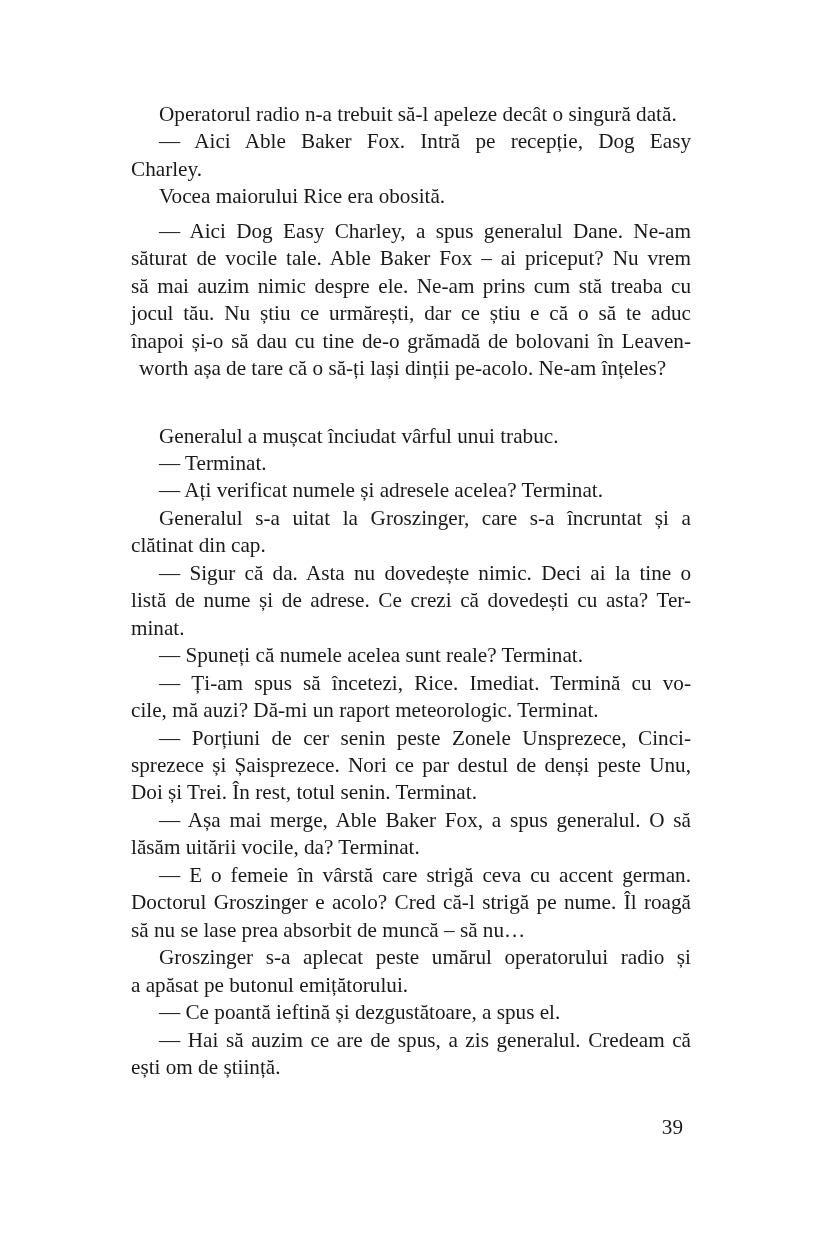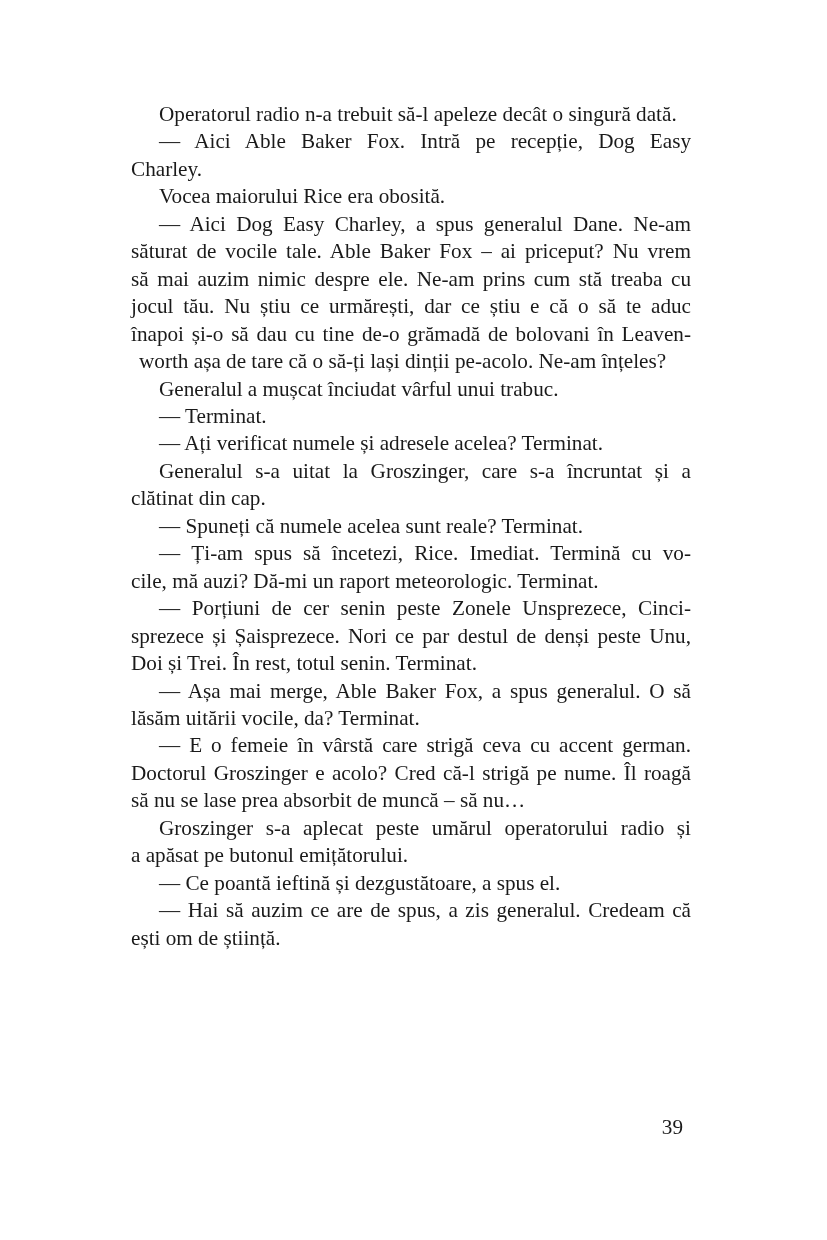--- a/index.html
+++ b/index.html
@@ -70,39 +70,44 @@
         <span class="line first last" style="padding-left: 28px; text-indent: 0px;">Operatorul radio n-a trebuit să-l apeleze decât o singură dată.</span>
       </div>
       <div class="para" style="text-indent: 0px;">
         <span class="line first" style="padding-left: 28px; text-indent: 0px;">— Aici Able Baker Fox. Intră pe recepție, Dog Easy</span>
         <span class="line last" style="text-indent: 0px;">Charley.</span>
       </div>
       <div class="para" style="text-indent: 0px;">
         <span class="line first last" style="padding-left: 28px; text-indent: 0px;">Vocea maiorului Rice era obosită.</span>
       </div>
       <div class="para" style="text-indent: 0px;">
-        <span class="line first" style="padding-left: 28px; text-indent: 0px;">— Aici Dog Easy Charley, a spus generalul Dane. Ne-am</span>
+        <span class="line first" style="padding-left: 28px; text-indent: 0px; margin-top: 7px;">— Aici Dog Easy Charley, a spus generalul Dane. Ne-am</span>
         <span class="line" style="text-indent: 0px;">săturat de vocile tale. Able Baker Fox – ai priceput? Nu vrem</span>
         <span class="line" style="text-indent: 0px;">să mai auzim nimic despre ele. Ne-am prins cum stă treaba cu</span>
         <span class="line" style="text-indent: 0px;">jocul tău. Nu știu ce urmărești, dar ce știu e că o să te aduc</span>
         <span class="line" style="text-indent: 0px;">înapoi și-o să dau cu tine de-o grămadă de bolovani în Leaven-</span>
         <span class="line last" style="text-indent: 0px; margin-left: 8px;">worth așa de tare că o să-ți lași dinții pe-acolo. Ne-am înțeles?</span>
       </div>
       <div class="para" style="text-indent: 0px;">
-        <span class="line first last" style="padding-left: 28px; text-indent: 0px;">Generalul a mușcat înciudat vârful unui trabuc.</span>
+        <span class="line first last" style="padding-left: 28px; text-indent: 0px; margin-top: 40px;">Generalul a mușcat înciudat vârful unui trabuc.</span>
       </div>
       <div class="para" style="text-indent: 0px;">
         <span class="line first last" style="padding-left: 28px; text-indent: 0px;">— Terminat.</span>
       </div>
       <div class="para" style="text-indent: 0px;">
         <span class="line first last" style="padding-left: 28px; text-indent: 0px;">— Ați verificat numele și adresele acelea? Terminat.</span>
       </div>
       <div class="para" style="text-indent: 0px;">
         <span class="line first" style="padding-left: 28px; text-indent: 0px;">Generalul s-a uitat la Groszinger, care s-a încruntat și a</span>
         <span class="line last" style="text-indent: 0px;">clătinat din cap.</span>
+      </div>
+      <div class="para" style="text-indent: 0px;">
+        <span class="line first" style="padding-left: 28px; text-indent: 0px;">— Sigur că da. Asta nu dovedește nimic. Deci ai la tine o</span>
+        <span class="line" style="text-indent: 0px;">listă de nume și de adrese. Ce crezi că dovedești cu asta? Ter-</span>
+        <span class="line last" style="text-indent: 0px;">minat.</span>
       </div>
       <div class="para" style="text-indent: 0px;">
         <span class="line first last" style="padding-left: 28px; text-indent: 0px;">— Spuneți că numele acelea sunt reale? Terminat.</span>
       </div>
       <div class="para" style="text-indent: 0px;">
         <span class="line first" style="padding-left: 28px; text-indent: 0px;">— Ți-am spus să încetezi, Rice. Imediat. Termină cu vo-</span>
         <span class="line last" style="text-indent: 0px;">cile, mă auzi? Dă-mi un raport meteorologic. Terminat.</span>
       </div>
       <div class="para" style="text-indent: 0px;">
         <span class="line first" style="padding-left: 28px; text-indent: 0px;">— Porțiuni de cer senin peste Zonele Unsprezece, Cinci-</span>

